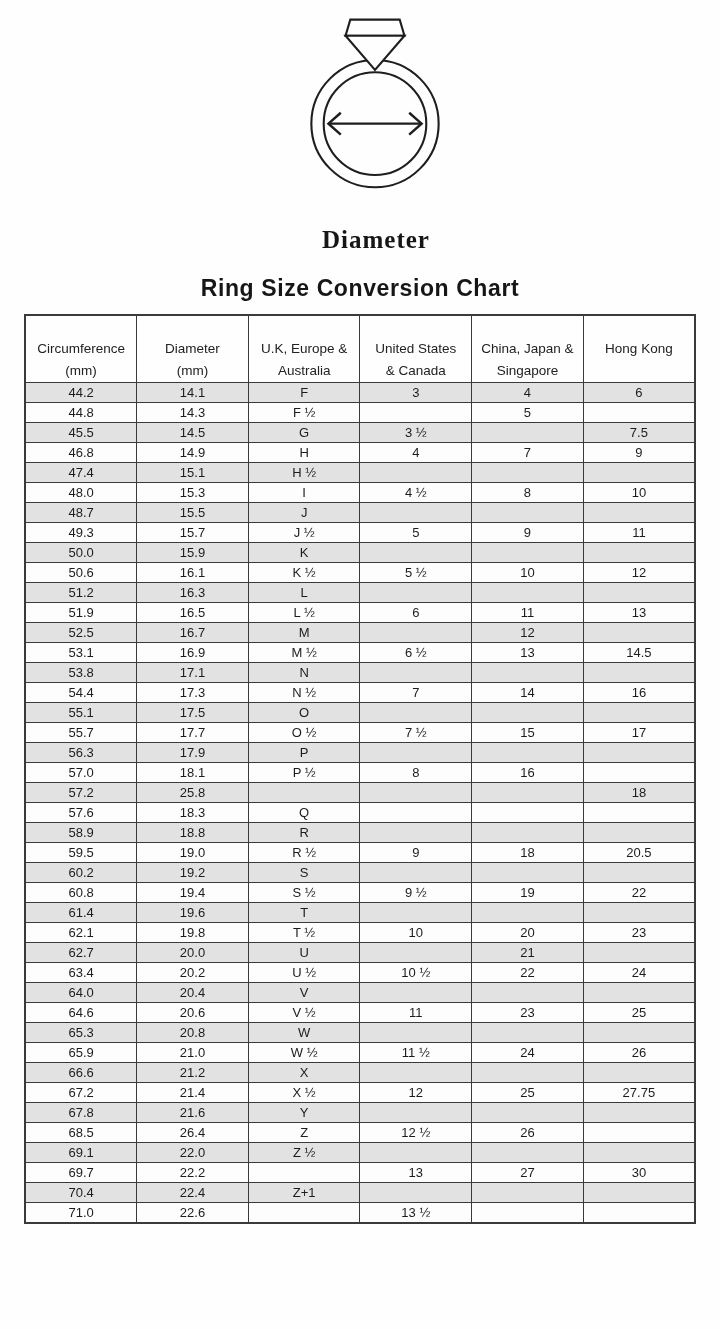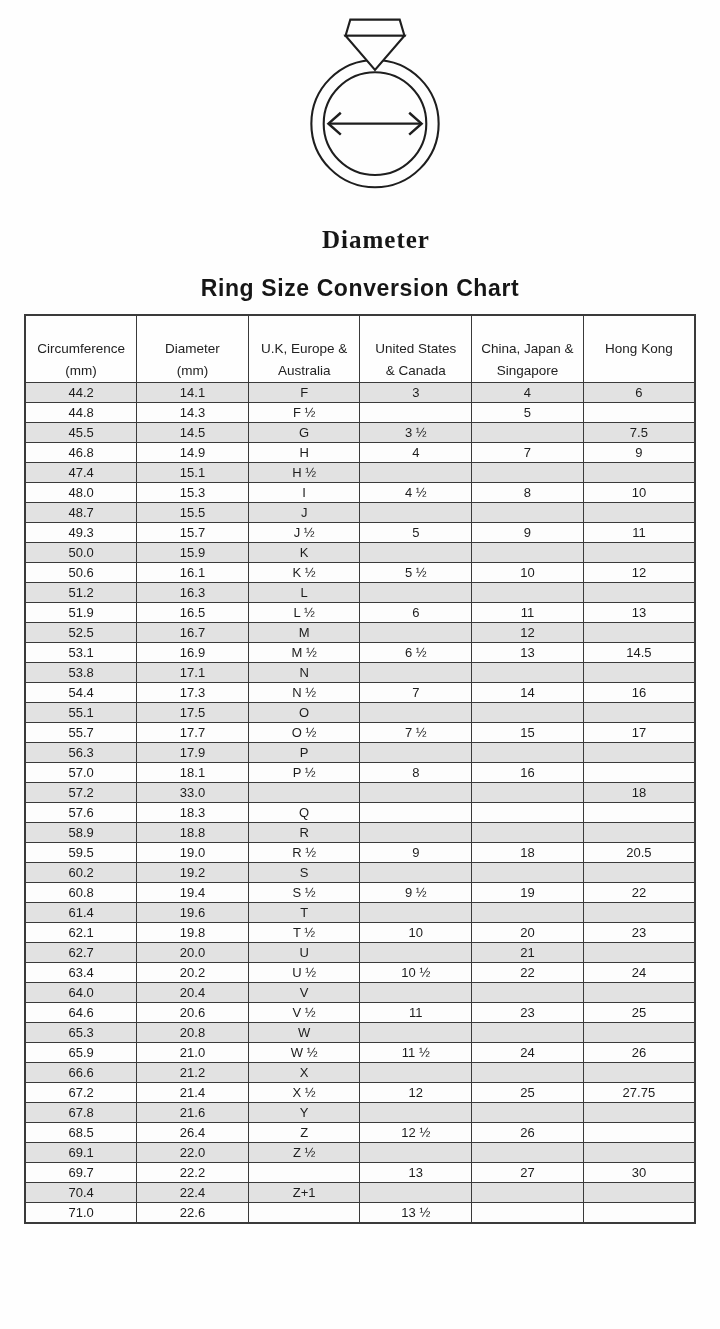--- a/index.html
+++ b/index.html
@@ -277,21 +277,21 @@
       <tr>
         <td>57.0</td>
         <td>18.1</td>
         <td>P ½</td>
         <td>8</td>
         <td>16</td>
         <td></td>
       </tr>
       <tr>
         <td>57.2</td>
-        <td>33.0</td>
+        <td>25.8</td>
         <td></td>
         <td></td>
         <td></td>
         <td>18</td>
       </tr>
       <tr>
         <td>57.6</td>
         <td>18.3</td>
         <td>Q</td>
         <td></td>

